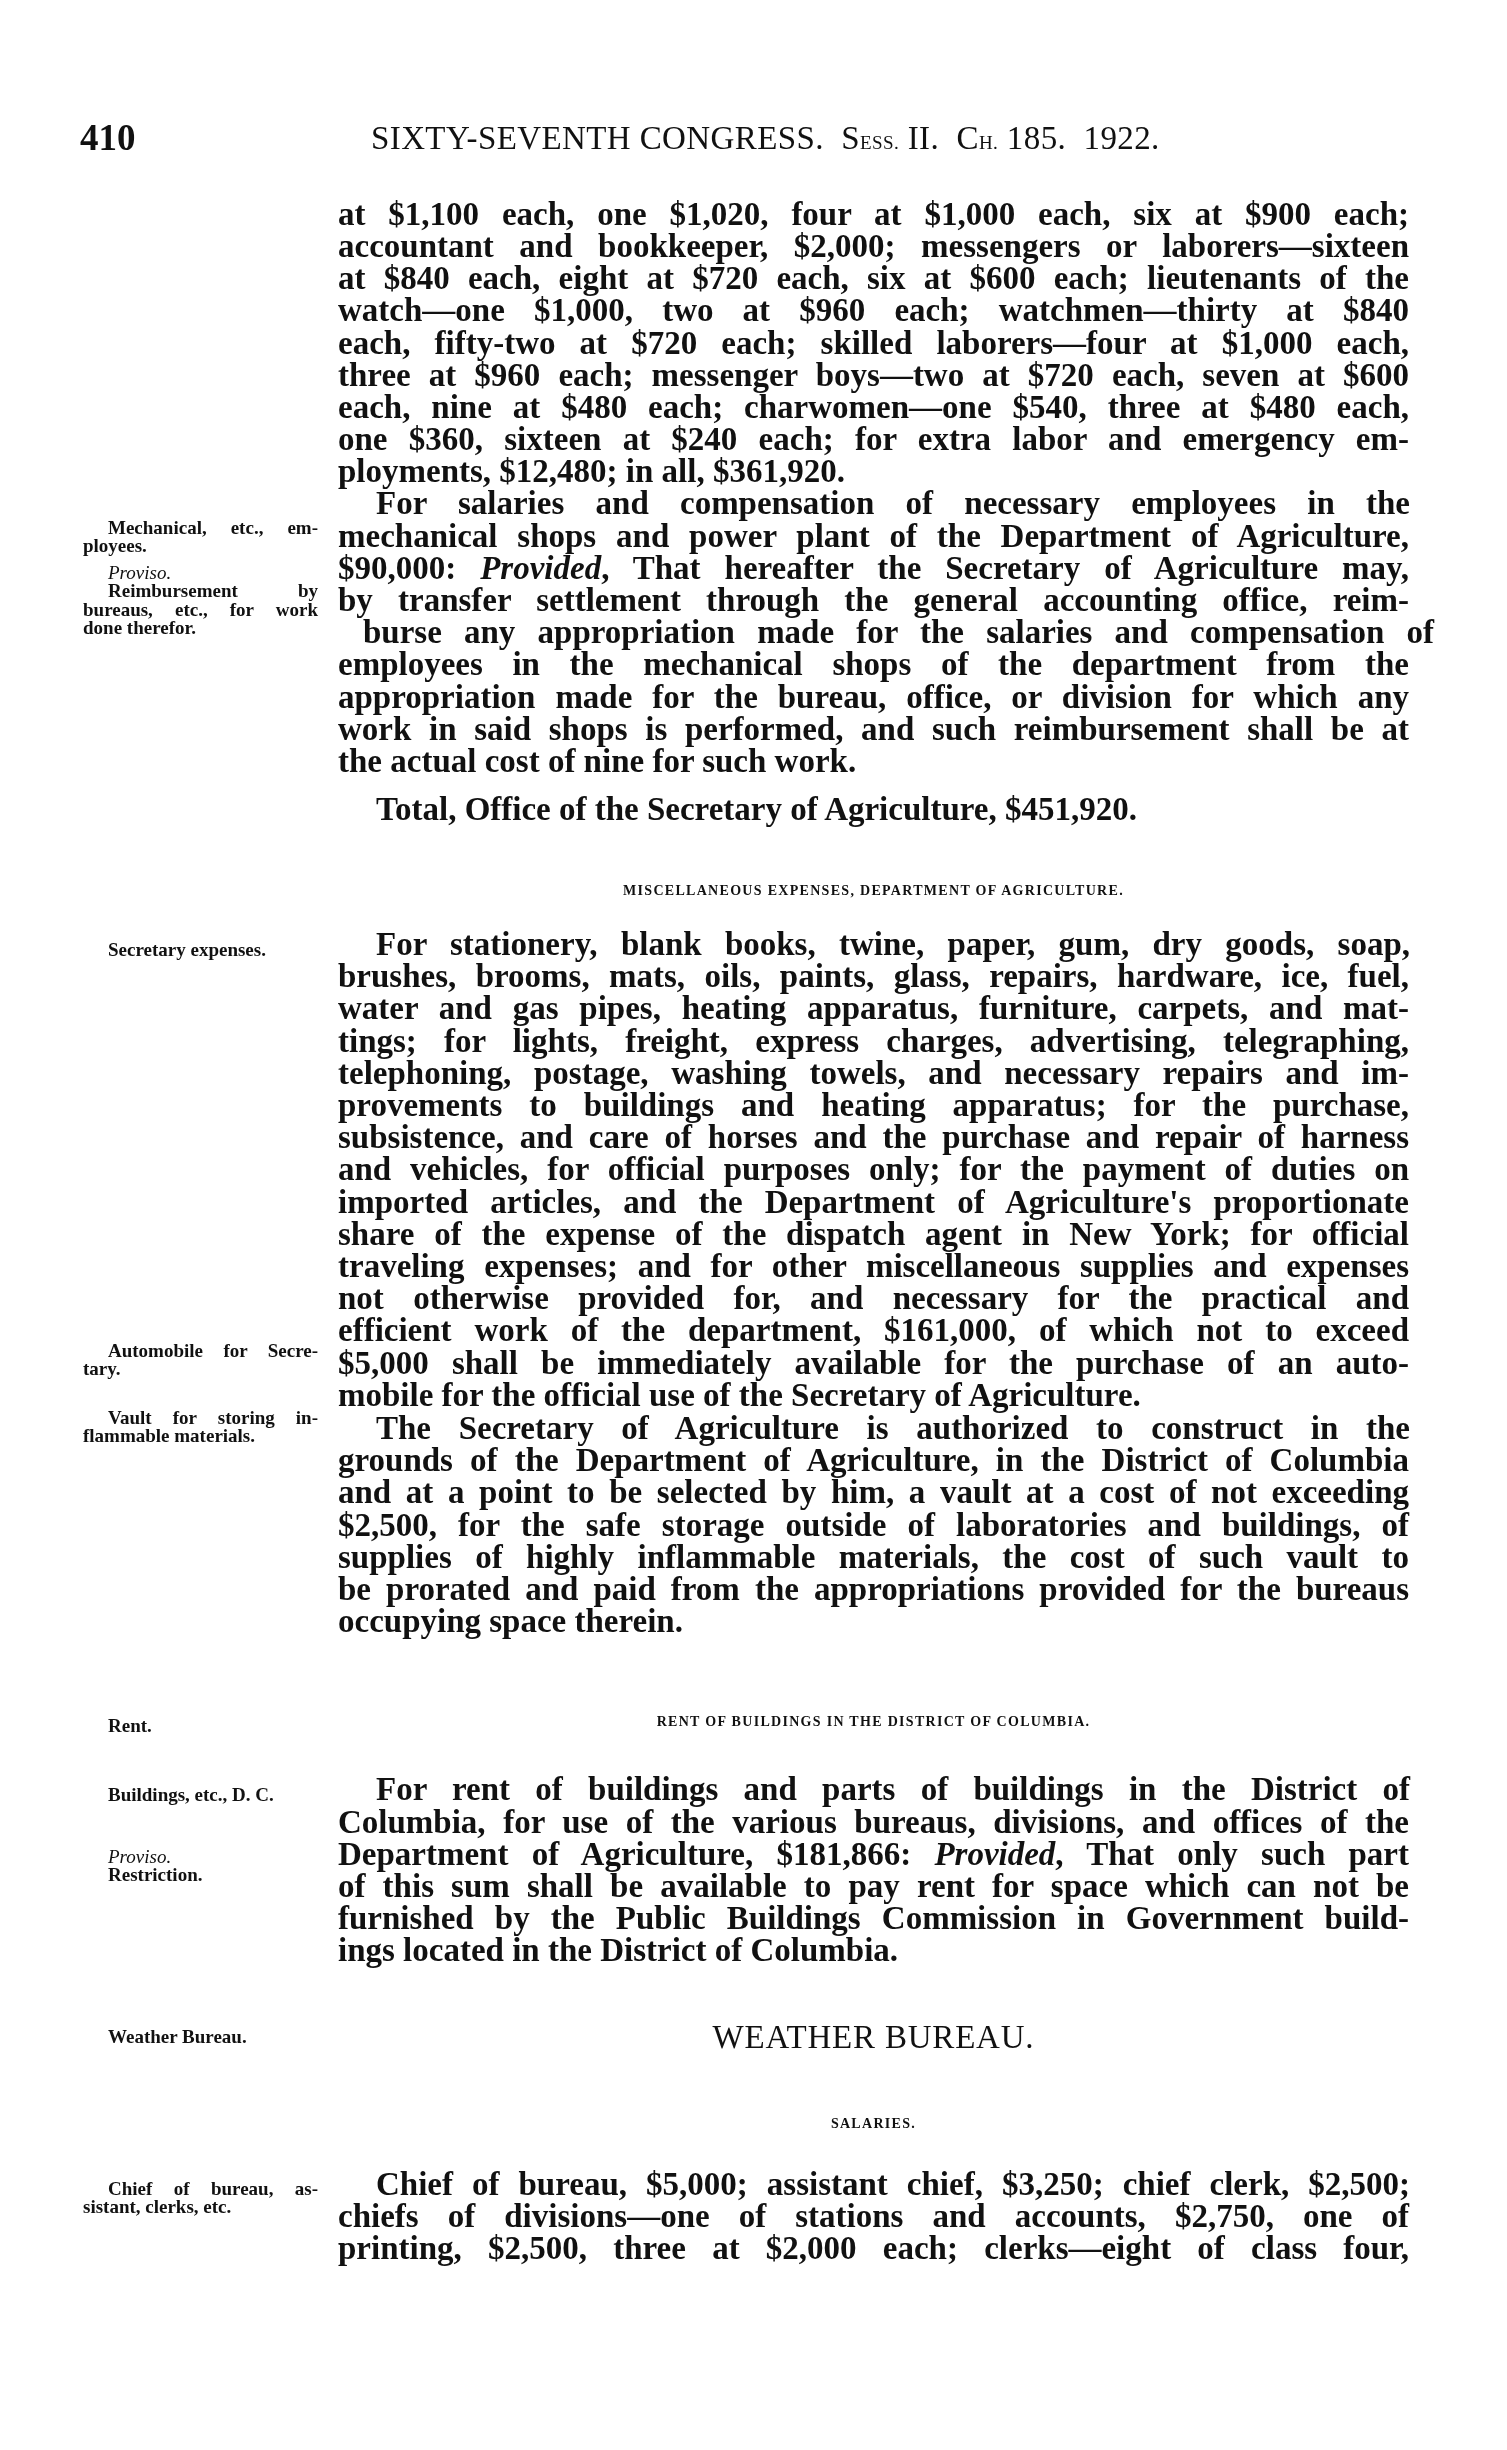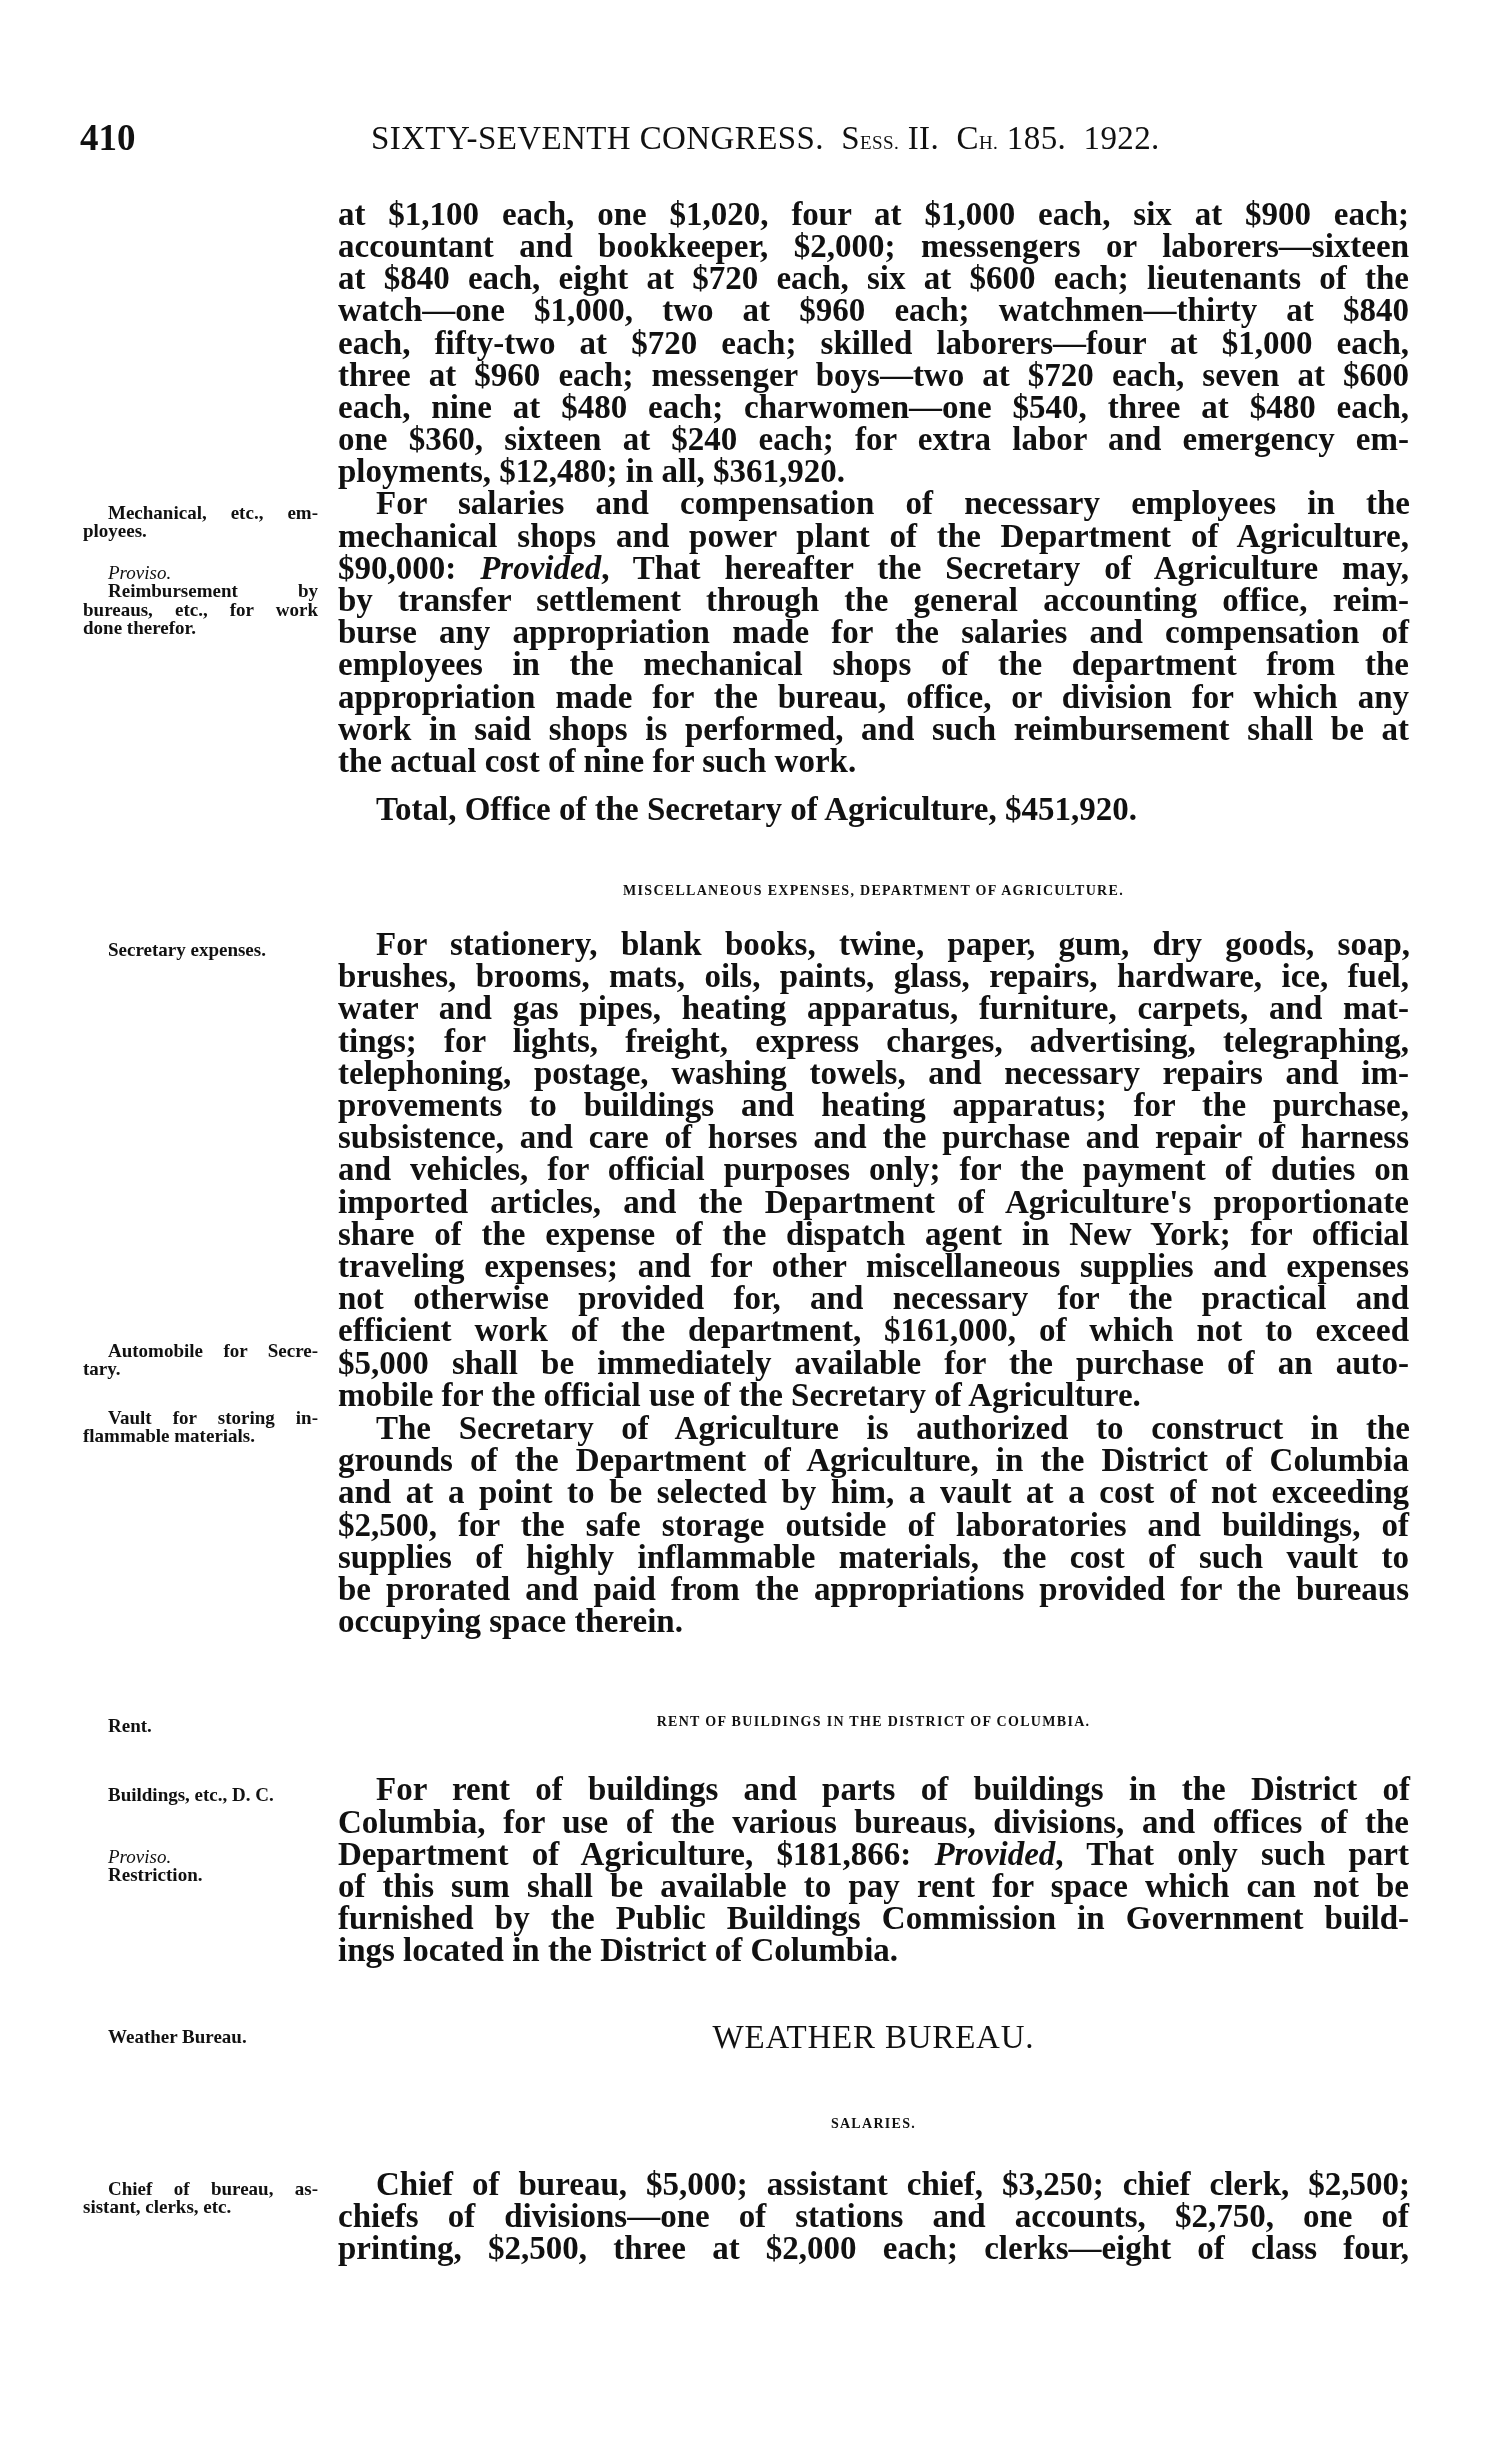--- a/index.html
+++ b/index.html
@@ -42,21 +42,21 @@
         <div class="line" style="top: 359px;">three at $960 each; messenger boys—two at $720 each, seven at $600</div>
         <div class="line" style="top: 391px;">each, nine at $480 each; charwomen—one $540, three at $480 each,</div>
         <div class="line" style="top: 423px;">one $360, sixteen at $240 each; for extra labor and emergency em-</div>
         <div class="line last" style="top: 455px;">ployments, $12,480; in all, $361,920.</div>
       </div>
       <div>
         <div class="line indent" style="top: 487px;">For salaries and compensation of necessary employees in the</div>
         <div class="line" style="top: 520px;">mechanical shops and power plant of the Department of Agriculture,</div>
         <div class="line" style="top: 552px;">$90,000: <i>Provided</i>, That hereafter the Secretary of Agriculture may,</div>
         <div class="line" style="top: 584px;">by transfer settlement through the general accounting office, reim-</div>
-        <div class="line" style="top: 616px;">burse any appropriation made for the salaries and compensation of</div>
+        <div class="line" style="top: 616px; margin-left: 25px;">burse any appropriation made for the salaries and compensation of</div>
         <div class="line" style="top: 648px;">employees in the mechanical shops of the department from the</div>
         <div class="line" style="top: 681px;">appropriation made for the bureau, office, or division for which any</div>
         <div class="line" style="top: 713px;">work in said shops is performed, and such reimbursement shall be at</div>
         <div class="line last" style="top: 745px;">the actual cost of nine for such work.</div>
       </div>
       <div>
         <div class="line indent last" style="top: 793px;">Total, Office of the Secretary of Agriculture, $451,920.</div>
       </div>
       <div class="heading small" style="top: 878px;">MISCELLANEOUS EXPENSES, DEPARTMENT OF AGRICULTURE.</div>
       <div>
@@ -96,21 +96,21 @@
       </div>
       <div class="heading large" style="top: 2018px;">WEATHER BUREAU.</div>
       <div class="heading small" style="top: 2111px;">SALARIES.</div>
       <div>
         <div class="line indent" style="top: 2168px;">Chief of bureau, $5,000; assistant chief, $3,250; chief clerk, $2,500;</div>
         <div class="line" style="top: 2200px;">chiefs of divisions—one of stations and accounts, $2,750, one of</div>
         <div class="line" style="top: 2232px;">printing, $2,500, three at $2,000 each; clerks—eight of class four,</div>
       </div>
     </div>
   <div id="margin-notes">
-      <div class="margin" style="top: 504px;">
+      <div class="margin" style="top: 519px;">
         <span class="ml first">Mechanical, etc., em-</span>
         <span class="ml end">ployees.</span>
       </div>
       <div class="margin" style="top: 564px;">
         <span class="ml first end"><i>Proviso.</i></span>
         <span class="ml first">Reimbursement by</span>
         <span class="ml">bureaus, etc., for work</span>
         <span class="ml end">done therefor.</span>
       </div>
       <div class="margin" style="top: 941px;">

